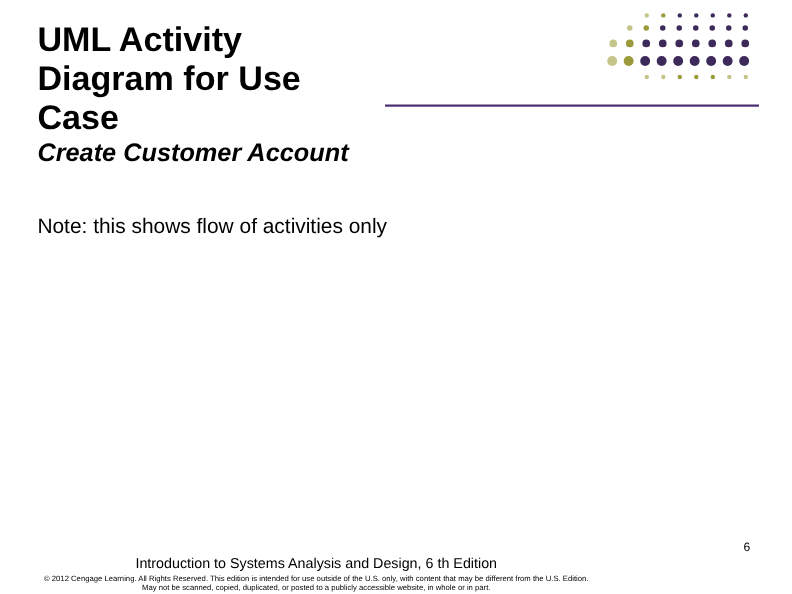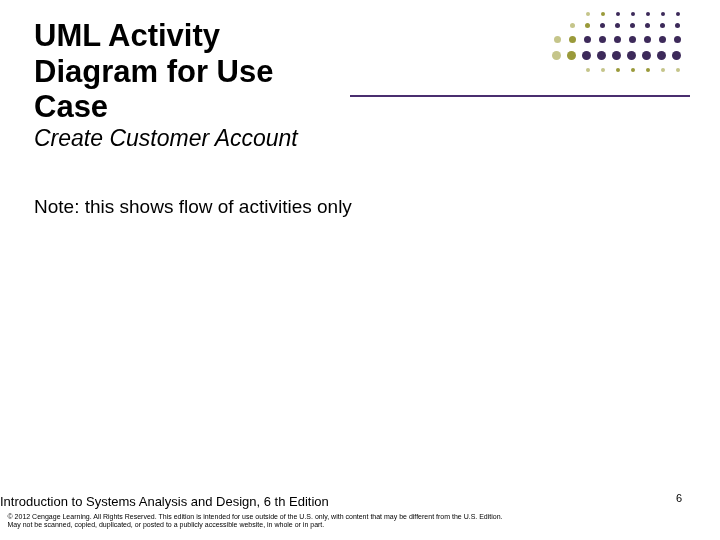--- a/index.html
+++ b/index.html
@@ -19,21 +19,21 @@
   }
   .title {
     font-size: 31px;
     font-weight: bold;
     color: #000000;
     line-height: 1.15;
     max-width: 250px;
   }
   .subtitle {
     font-size: 23px;
-    font-weight: normal;
+    font-weight: bold;
     font-style: italic;
     color: #000000;
     line-height: 1.2;
     margin-bottom: 42px;
   }
   .note {
     font-size: 19px;
     font-weight: normal;
     color: #000000;
     line-height: 1.25;
@@ -49,23 +49,24 @@
   .divider {
     position: absolute;
     top: 95px;
     right: 30px;
     width: 340px;
     height: 1.5px;
     background: #4a2e6f;
   }
   .footer {
     position: absolute;
-    bottom: 10px;
+    bottom: 0;
     left: 0;
     width: 575px;
+    text-align: center;
   }
   .book {
     font-size: 13px;
     color: #000000;
     margin-bottom: 4px;
   }
   .copyright {
     font-size: 7px;
     color: #000000;
     line-height: 1.25;

